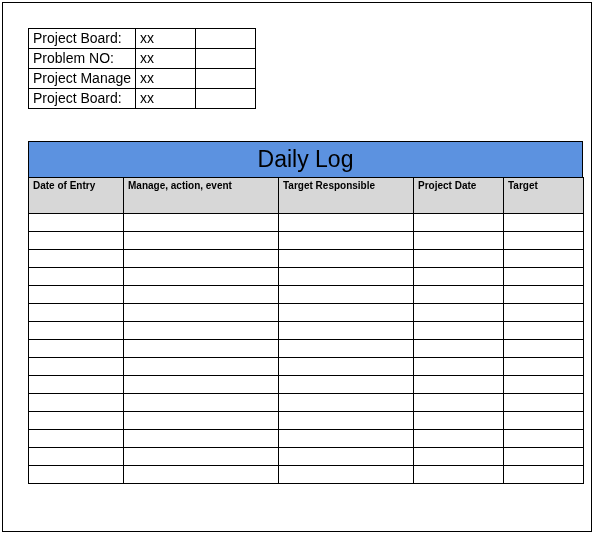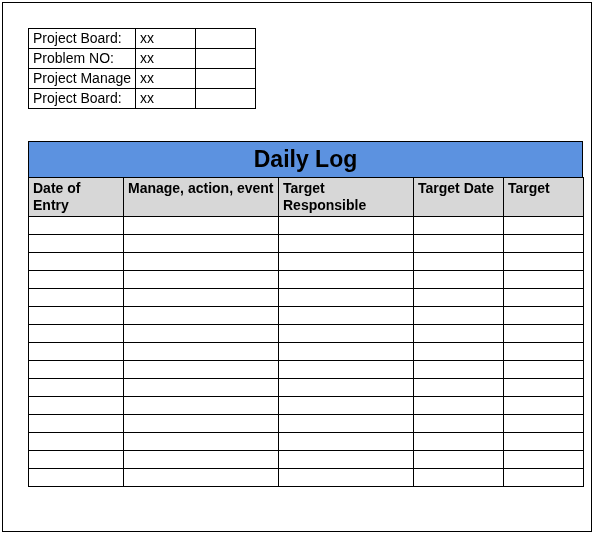--- a/index.html
+++ b/index.html
@@ -41,33 +41,33 @@
   .log-wrap {
     margin: 32px 0 0 25px;
     width: 555px;
   }
   .log-title {
     background: #5c92e0;
     border: 1.5px solid #000;
     border-bottom: none;
     text-align: center;
     font-size: 23px;
-    font-weight: bold;
+    font-weight: normal;
     color: #000;
     padding: 4px 0;
   }
   .log-table {
     border-collapse: collapse;
     width: 100%;
     table-layout: fixed;
   }
   .log-table th {
     background: #d7d7d7;
     border: 1px solid #000;
-    font-size: 14px;
+    font-size: 10px;
     font-weight: bold;
     text-align: left;
     padding: 2px 4px;
     vertical-align: top;
     line-height: 1.2;
     height: 36px;
     box-sizing: border-box;
   }
   .log-table td {
     border: 1px solid #000;
@@ -118,21 +118,21 @@
         <col style="width:155px">
         <col style="width:135px">
         <col style="width:90px">
         <col style="width:80px">
       </colgroup>
       <thead>
         <tr id="log-header-row">
             <th class="outer-left">Date of Entry</th>
             <th>Manage, action, event</th>
             <th>Target Responsible</th>
-            <th>Target Date</th>
+            <th>Project Date</th>
             <th class="outer-right">Target</th>
           </tr>
       </thead>
       <tbody id="log-body">
           <tr>
             <td class="outer-left"></td>
             <td></td>
             <td></td>
             <td></td>
             <td class="outer-right"></td>

